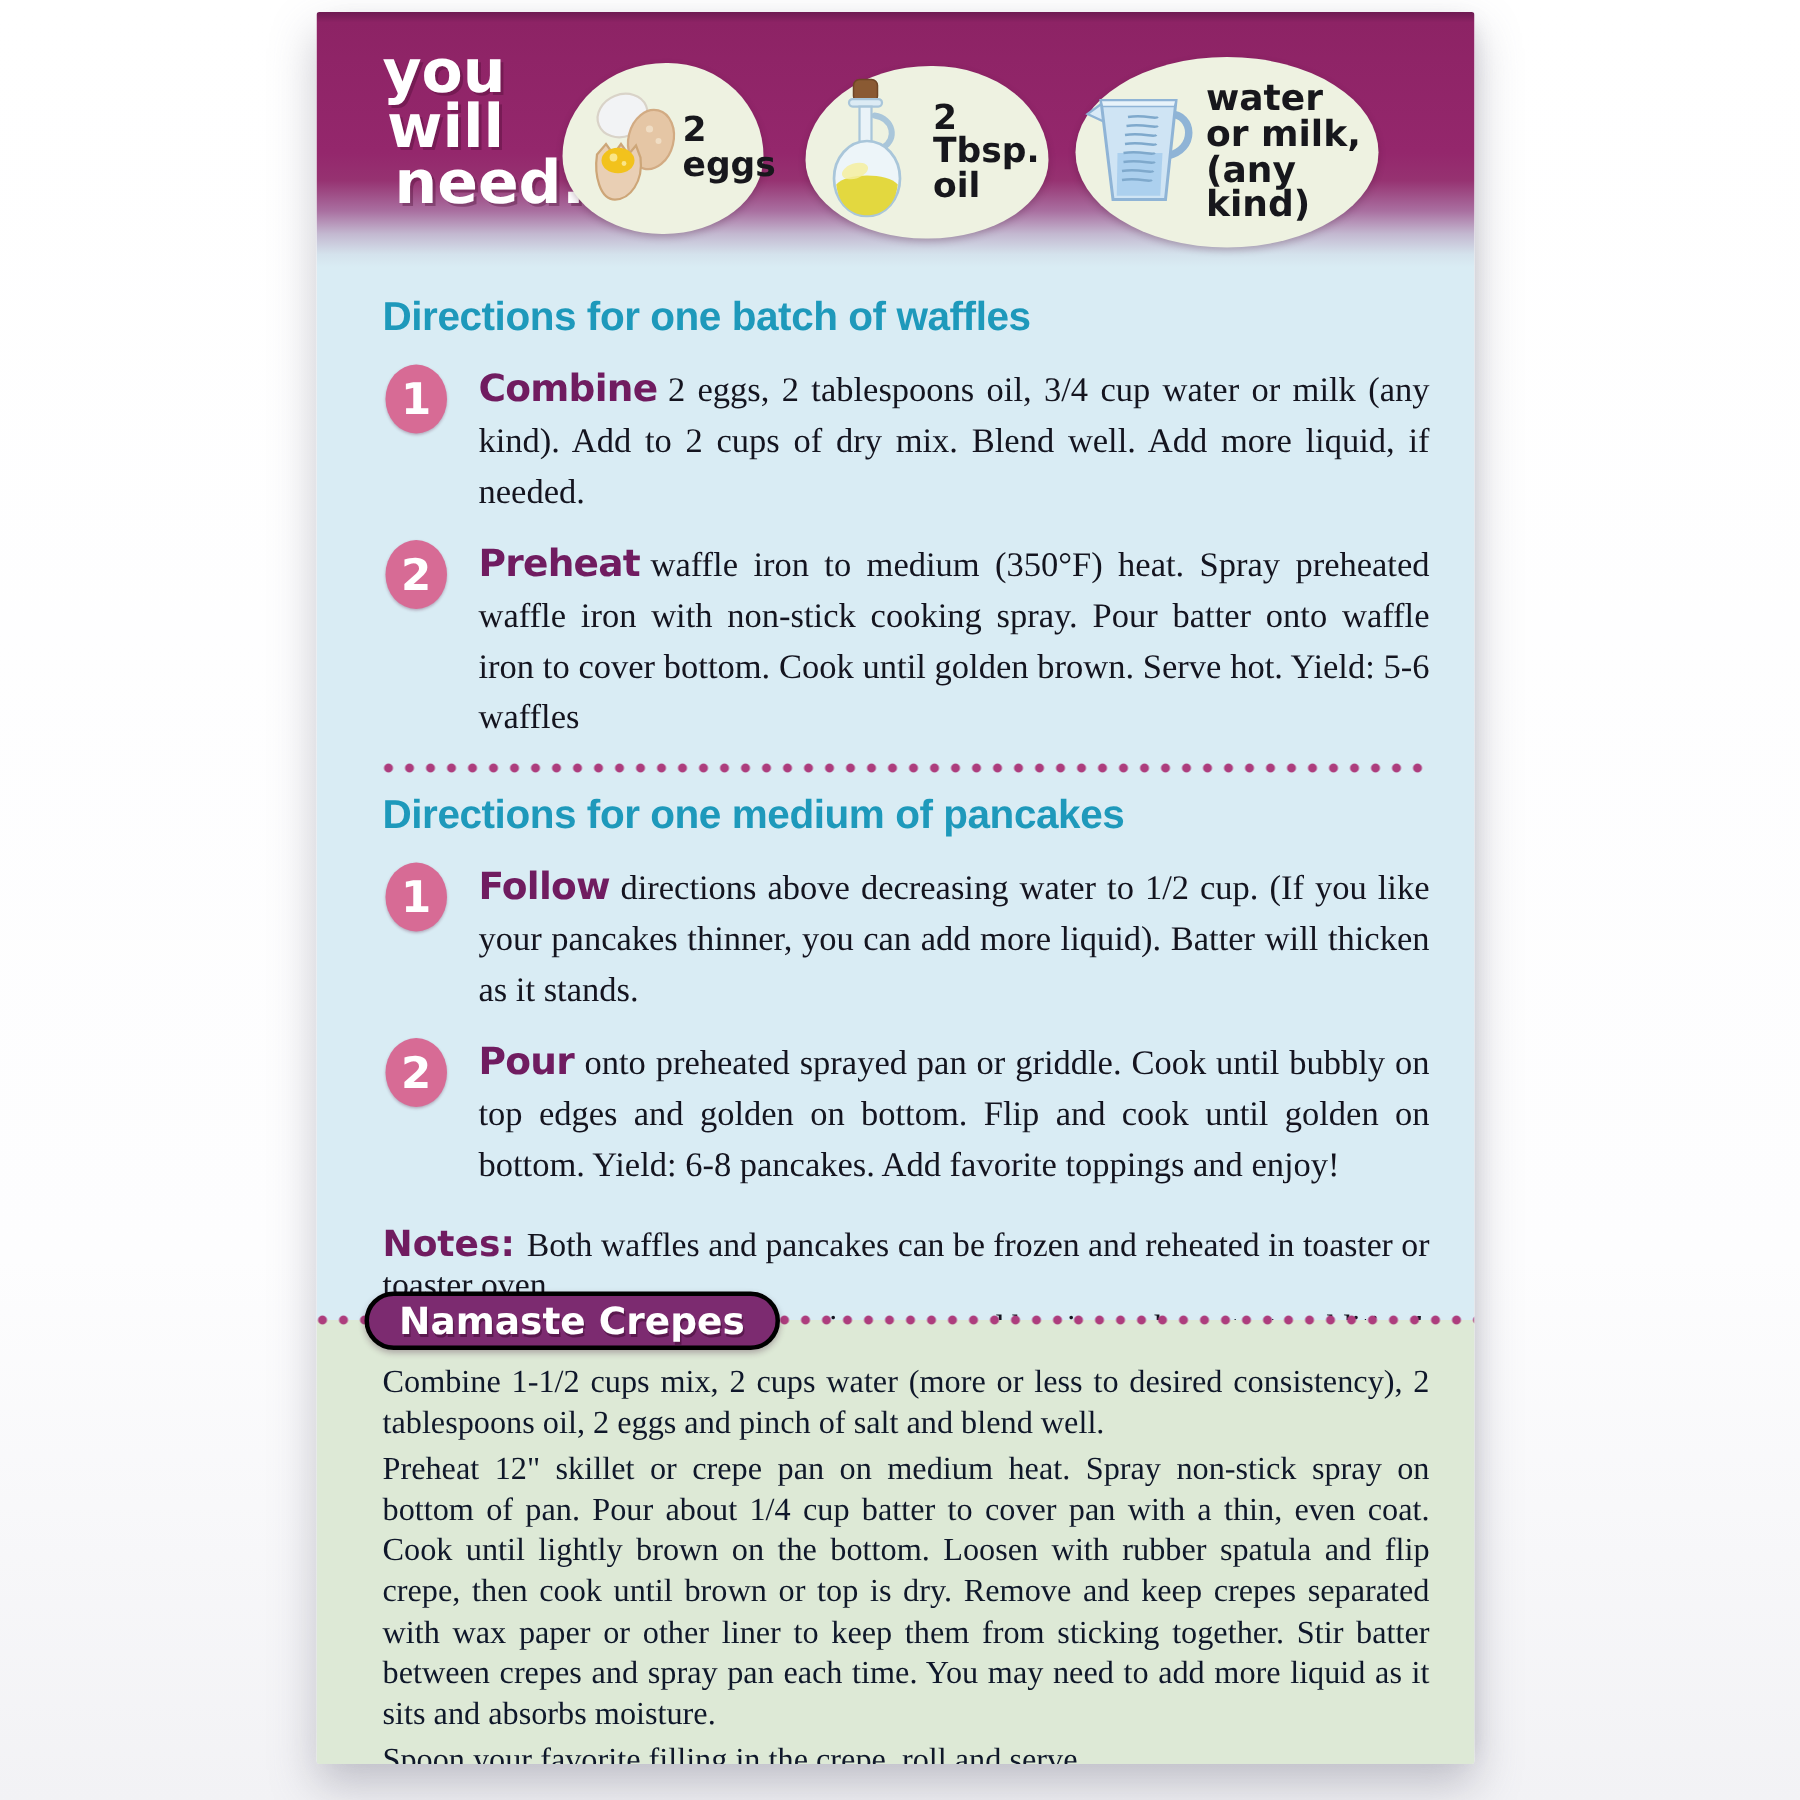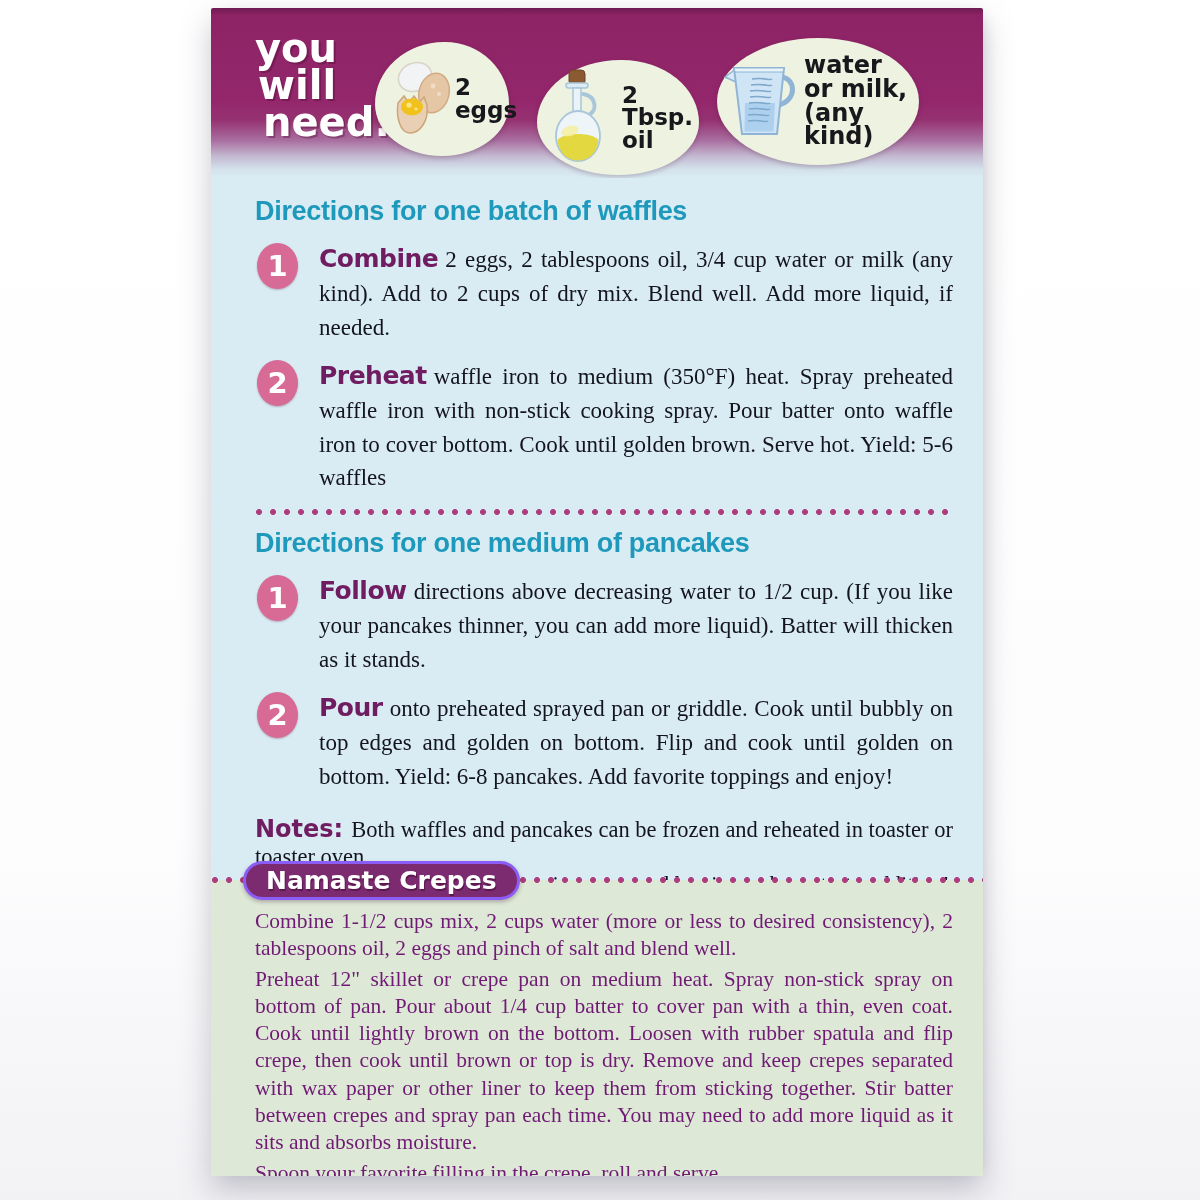--- a/index.html
+++ b/index.html
@@ -43,21 +43,21 @@
   .banner-title .t3 { margin-left: 8px; }
 
   .oval {
     position: absolute;
     background: #eef2e1;
     border-radius: 52% 48% 50% 50% / 55% 55% 46% 46%;
     display: flex; align-items: center; justify-content: center;
     box-shadow: 0 2px 5px rgba(60,10,45,.25);
   }
   .oval-eggs  { left: 164px; top: 34px; width: 134px; height: 114px; justify-content: flex-end; }
-  .oval-oil   { left: 326px; top: 52px; width: 162px; height: 115px; gap: 12px; }
+  .oval-oil   { left: 326px; top: 36px; width: 162px; height: 115px; gap: 12px; }
   .oval-water { left: 506px; top: 30px; width: 202px; height: 127px; border-radius: 50% / 50%; }
   .oval-label {
     font-family: "DejaVu Sans", sans-serif;
     font-weight: bold; color: #17171c;
     line-height: 0.98; text-align: left;
   }
   .oval-eggs  .oval-label { font-size: 23px; width: 54px; }
   .oval-oil   .oval-label { font-size: 23px; width: 62px; }
   .oval-water .oval-label { font-size: 24px; width: 112px; }
   .oval svg { flex: none; }
@@ -143,34 +143,34 @@
     background-image: radial-gradient(circle at 4px 4px, #ad3d7d 2.6px, rgba(0,0,0,0) 3.3px);
     background-size: 14px 8px;
     background-repeat: repeat-x;
   }
   .crepes-badge {
     position: absolute;
     left: 32px; top: -19px;
     height: 39px;
     padding: 0 20px;
     background: #7c2b70;
-    border: 3px solid #8b5cf6;
+    border: 3px solid #000000;
     border-radius: 22px;
     display: flex; align-items: center;
     color: #ffffff;
     font-family: "DejaVu Sans", sans-serif;
     font-weight: bold; font-size: 25px;
     text-shadow: 1px 2px 0 rgba(50,5,40,.45);
     box-shadow: 0 2px 4px rgba(60,15,50,.3);
     white-space: nowrap;
   }
   .crepes-text {
     font-family: "Liberation Serif", serif;
     font-size: 21.5px; line-height: 1.27;
-    color: #701a75;
+    color: #0f172a;
     text-align: justify;
   }
   .crepes-text p + p { margin-top: 3px; }
 </style>
 </head>
 <body>
 
 <div class="box">
 
   <div class="banner">

